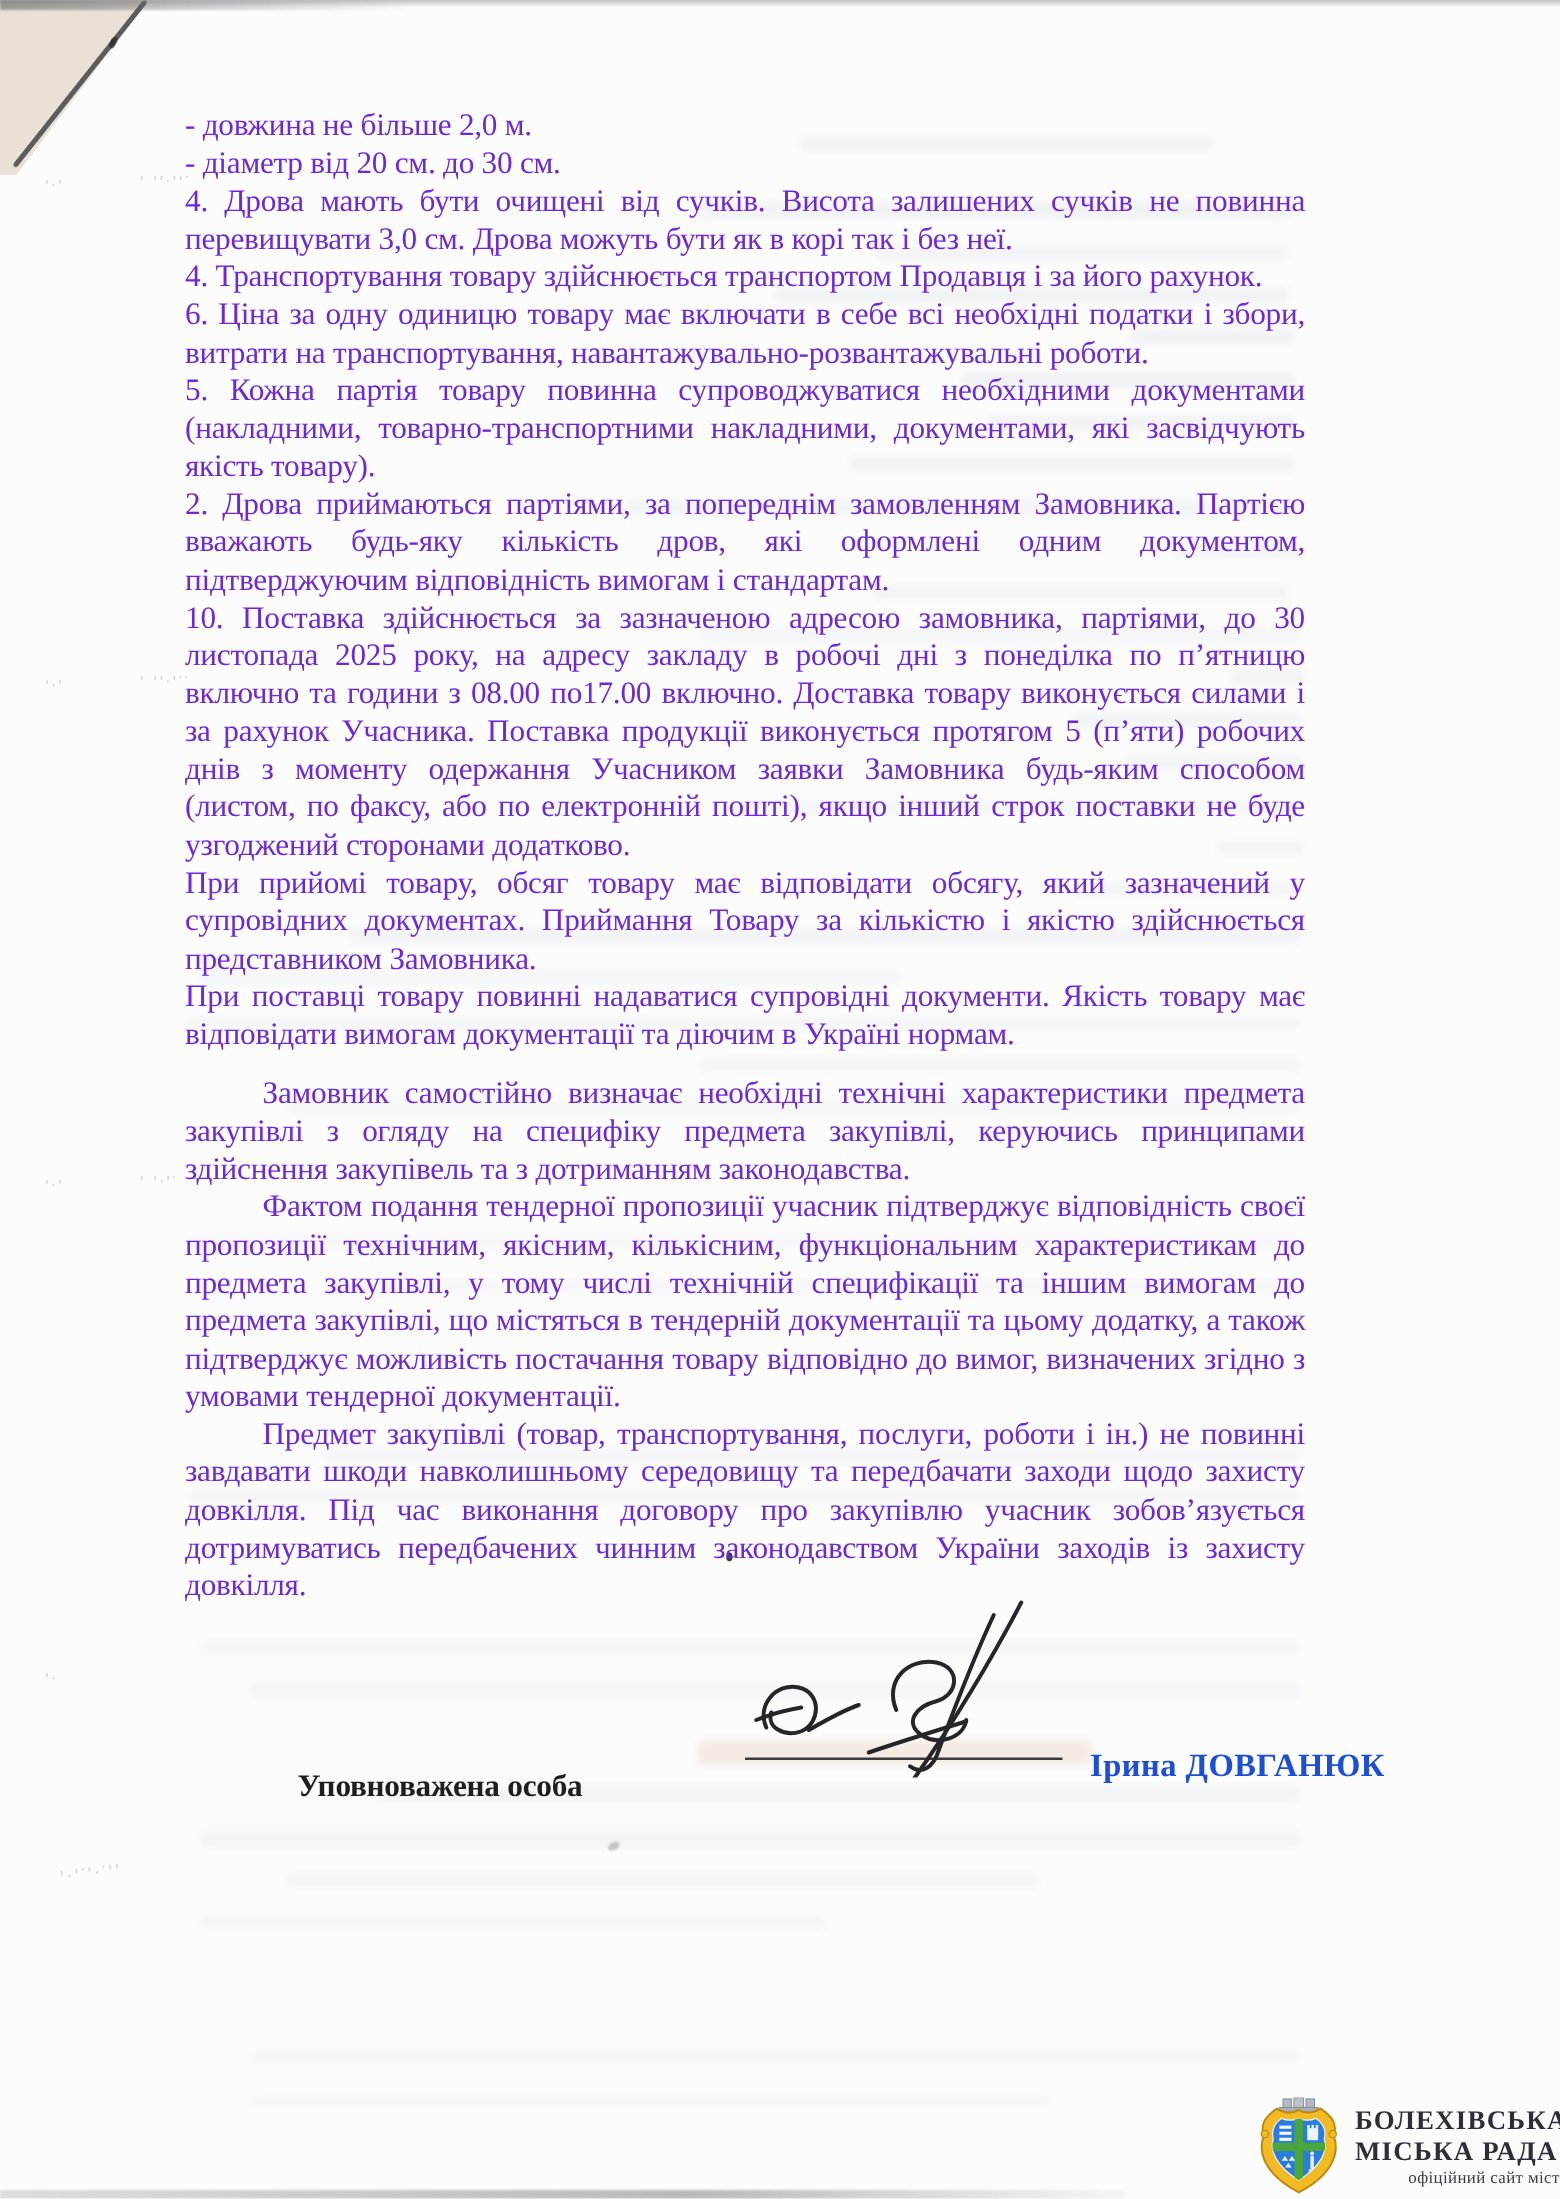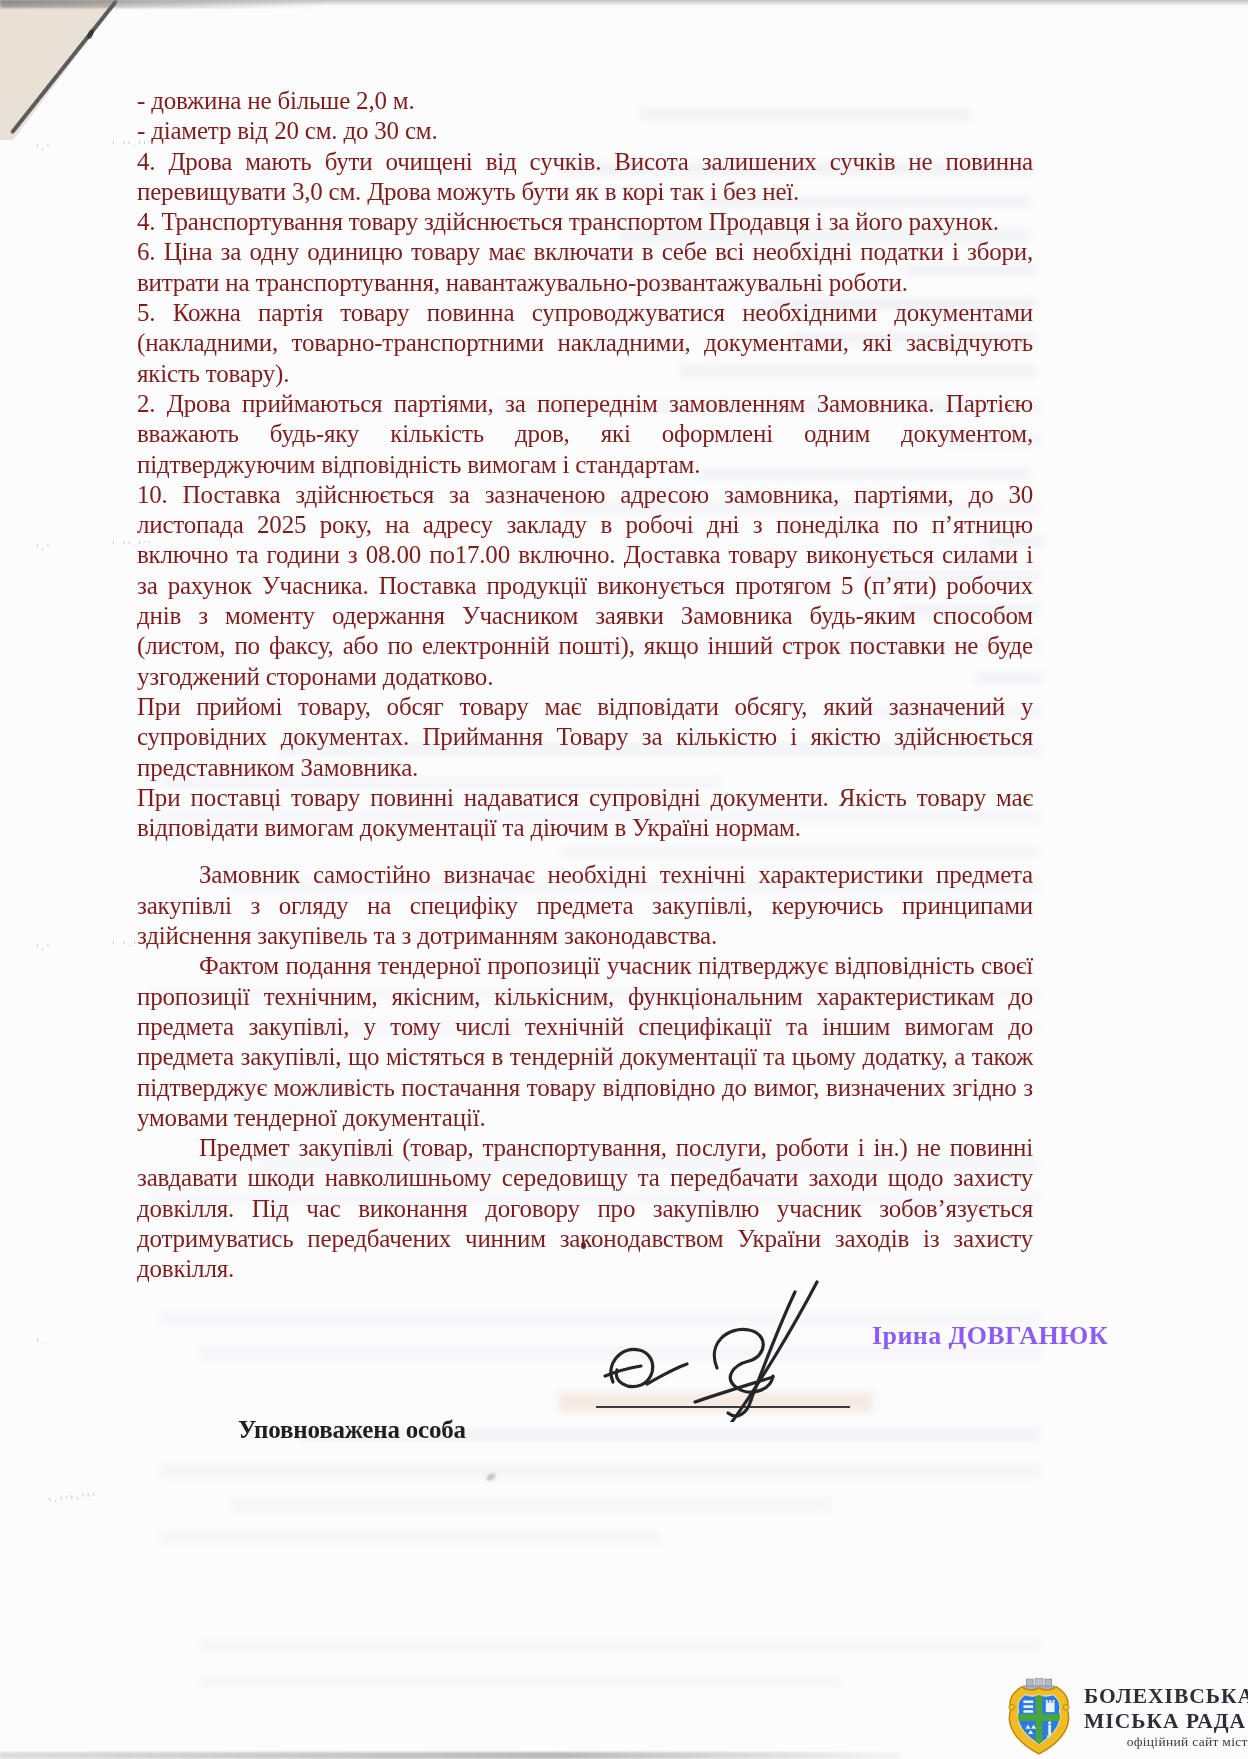--- a/index.html
+++ b/index.html
@@ -5,31 +5,31 @@
   html,body{margin:0;padding:0;}
   body{
     width:1248px;height:1759px;position:relative;overflow:hidden;
     background:#fcfcfd;
     font-family:"Liberation Serif","DejaVu Serif",serif;
   }
   .page{position:absolute;inset:0;}
 
   
   .content{
-    position:absolute;left:137px;top:86px;width:896px;
+    position:absolute;left:148px;top:86px;width:896px;
     font-size:25px;line-height:30.3px;letter-spacing:-0.2px;
-    color:#7f1d1d;text-align:justify;
+    color:#6d28d9;text-align:justify;
   }
   .content p{margin:0;}
   .para-block{margin-top:17px;}
   .para-block p{text-indent:62px;margin:0;}
 
   
   .sig-label{position:absolute;left:238px;top:1378px;font-size:25px;font-weight:600;color:#1f1f23;letter-spacing:-0.2px;margin-top:38px;}
-  .sig-name{position:absolute;left:872px;top:1321px;font-size:26px;font-weight:700;color:#8b5cf6;letter-spacing:0.4px;}
+  .sig-name{position:absolute;left:872px;top:1398px;font-size:26px;font-weight:700;color:#1d4ed8;letter-spacing:0.4px;}
   .sig-underline{position:absolute;left:596px;top:1406px;width:254px;height:0;border-top:2px solid #3b3b3e;}
   .sig-svg{position:absolute;left:598px;top:1280px;width:252px;height:142px;}
 
   
   .logo{position:absolute;left:1006px;top:1678px;display:flex;align-items:flex-start;}
   .logo-shield{width:66px;height:78px;flex:0 0 auto;}
   .logo-text{margin-left:12px;margin-top:6px;color:#2e2e39;}
   .logo-line{font-size:21.5px;font-weight:700;letter-spacing:1px;line-height:24.5px;white-space:nowrap;}
   .logo-tagline{font-size:13.5px;color:#3a3a46;text-align:right;margin-top:1px;letter-spacing:0.3px;}
 

